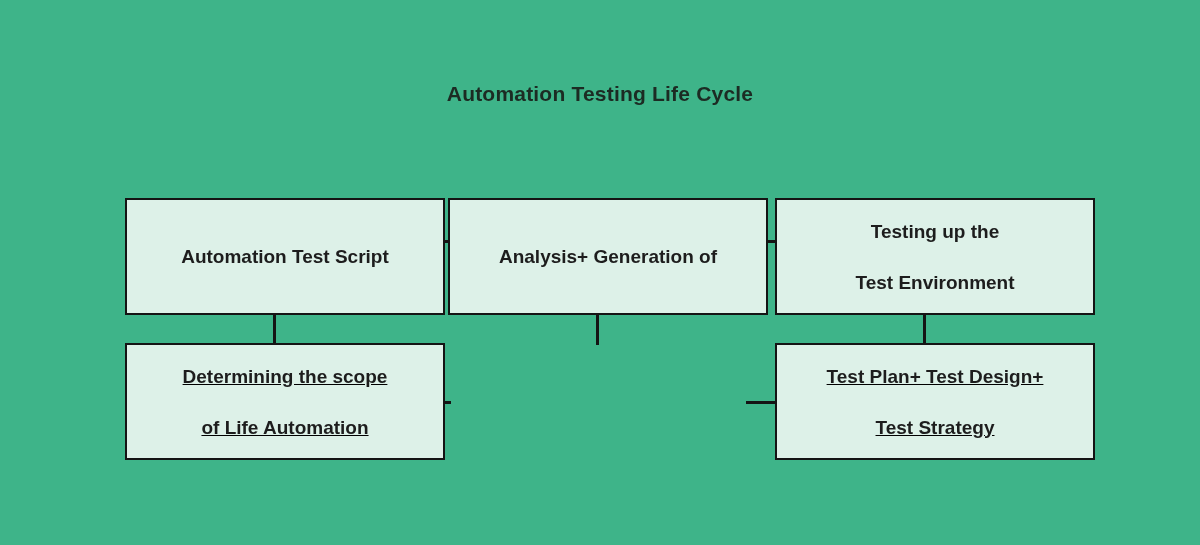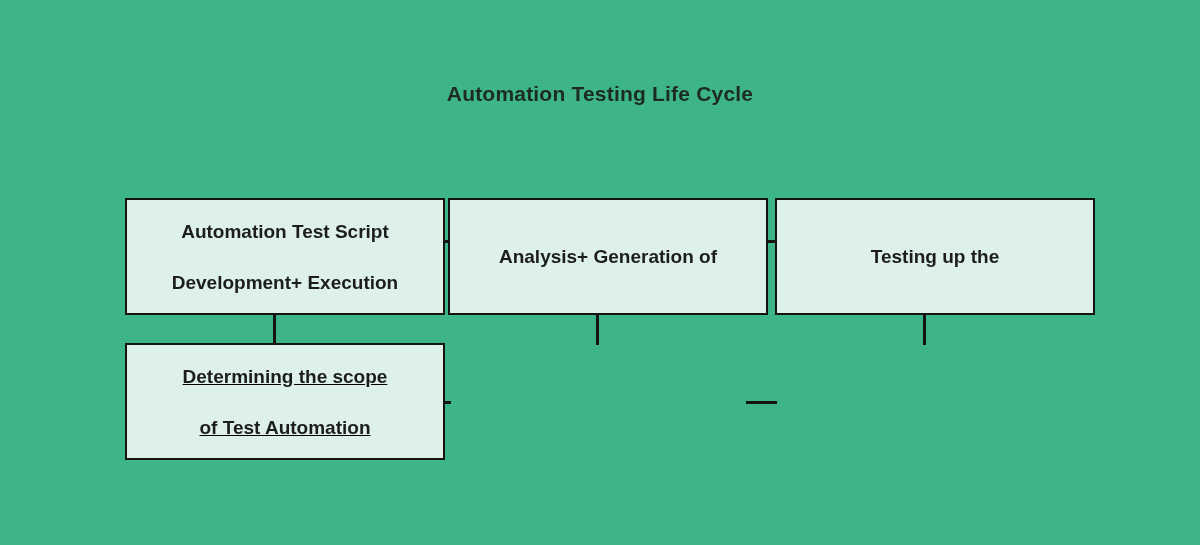--- a/index.html
+++ b/index.html
@@ -75,32 +75,36 @@
 </style>
 </head>
 <body>
 
 <div class="canvas">
 
   <h1 class="diagram-title">Automation Testing Life Cycle</h1>
 
   <div class="node row1 col1">
     <div class="line">Automation Test Script</div>
-    <div class="line">Development+ Execution</div>
   </div>
   <div class="node row1 col2">
     <div class="line">Analysis+ Generation of</div>
   </div>
   <div class="node row1 col3">
     <div class="line">Testing up the</div>
+    <div class="line">Test Environment</div>
   </div>
 
   <div class="node row2 col1">
     <div class="line">Determining the scope</div>
-    <div class="line">of Test Automation</div>
+    <div class="line">of Life Automation</div>
+  </div>
+  <div class="node row2 col3">
+    <div class="line">Test Plan+ Test Design+</div>
+    <div class="line">Test Strategy</div>
   </div>
 
   <div class="connector h-conn hc-1a"></div>
   <div class="connector h-conn hc-1b"></div>
   <div class="connector h-conn hc-2a"></div>
   <div class="connector h-conn hc-2b"></div>
   <div class="connector v-conn vc-1"></div>
   <div class="connector v-conn vc-2"></div>
   <div class="connector v-conn vc-3"></div>
 

